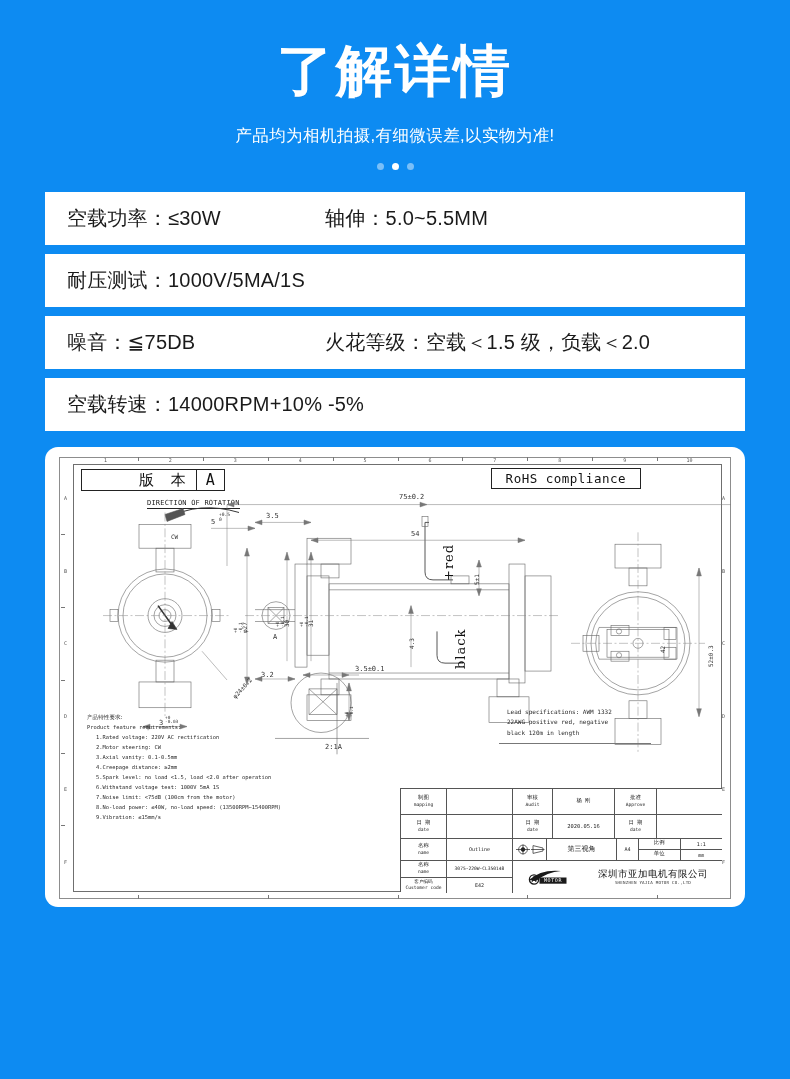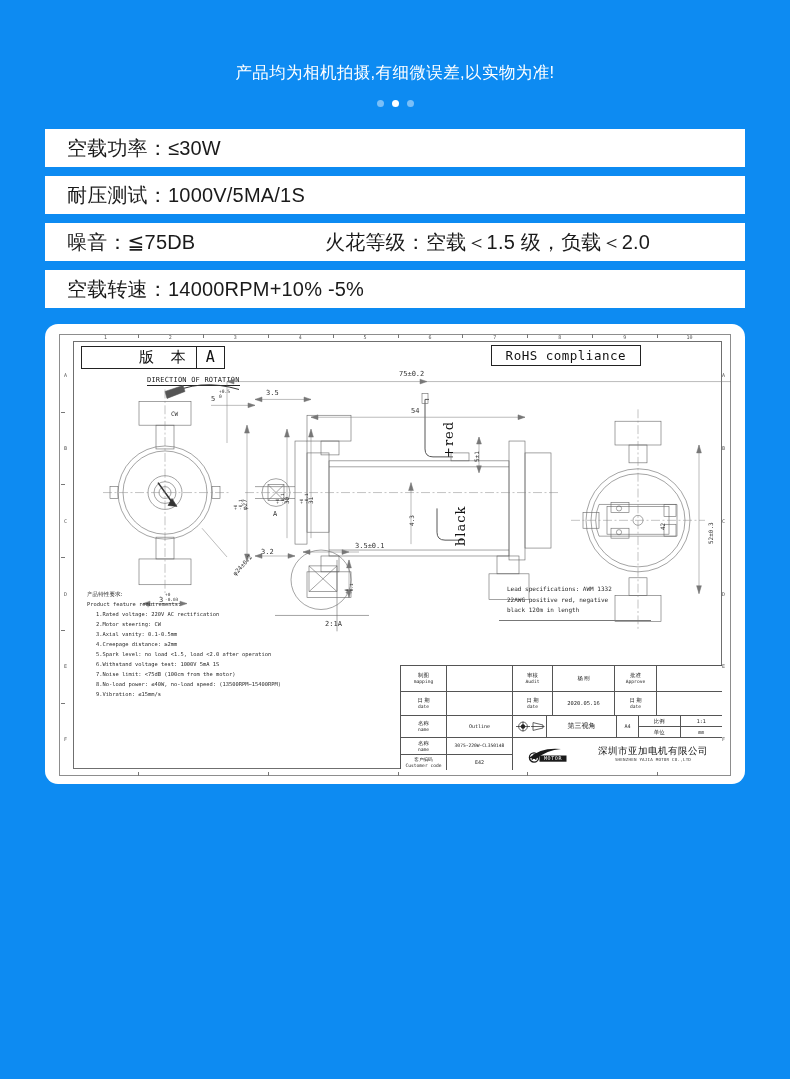--- a/index.html
+++ b/index.html
@@ -30,21 +30,21 @@
     font-weight: 400;
   }
   .dots { margin-top: 16px; display: flex; justify-content: center; gap: 8px; }
   .dot { width: 7px; height: 7px; border-radius: 50%; background: rgba(255,255,255,0.45); }
   .dot.active { background: #ffffff; }
 
   
   .specs { margin: 22px auto 0; width: 700px; display: flex; flex-direction: column; gap: 9px; }
   .spec-row {
     background: #ffffff;
-    height: 38px;
+    height: 53px;
     display: flex;
     align-items: center;
     padding-left: 22px;
     font-size: 20px;
     color: #1a1a1a;
     letter-spacing: 0.2px;
     white-space: nowrap;
   }
   .spec-cell-1 { width: 258px; flex: 0 0 258px; }
   .spec-cell-2 { flex: 1 1 auto; }
@@ -146,21 +146,21 @@
     width: 322px; height: 104px;
     border-left: 1px solid #555; border-top: 1px solid #555;
     font-family: "DejaVu Sans Mono", monospace;
     color: #222;
     background: #fff;
   }
   .tb-row { display: flex; width: 100%; border-bottom: 1px solid #555; }
   .tb-row:last-child { border-bottom: none; }
   .tb-c { border-right: 1px solid #555; display: flex; flex-direction: column; align-items: center; justify-content: center; font-size: 5px; line-height: 1.25; padding: 1px 0; text-align: center; }
   .tb-c:last-child { border-right: none; }
-  .tb-c .zh { font-family: Liberation Serif, serif; font-size: 5.4px; }
+  .tb-c .zh { font-family: Liberation Mono, monospace; font-size: 5.4px; }
   .tb-c .en { font-size: 4.6px; }
   .tb-c .val { font-size: 5.4px; }
   .r1 { height: 26px; }
   .r2 { height: 24px; }
   .r3 { height: 22px; }
   .r4 { height: 32px; }
 
   .logo-wrap { display: flex; align-items: center; gap: 5px; }
   .logo-mark { position: relative; width: 42px; height: 17px; }
   .logo-mark svg { position: absolute; left: 0; top: 0; }
@@ -168,32 +168,34 @@
   .co-en { font-family: "DejaVu Sans Mono", monospace; font-size: 4.2px; color: #333; letter-spacing: 0.2px; }
   .proj-sym { display: flex; align-items: center; justify-content: center; gap: 0px; }
 </style>
 </head>
 <body>
 
 <div class="page">
 
   <div class="hero">
     <div class="hero-title">
+      <span class="line2">了解详情</span>
     </div>
     <div class="hero-sub">产品均为相机拍摄,有细微误差,以实物为准!</div>
     <div class="dots">
       <span class="dot"></span>
       <span class="dot active"></span>
       <span class="dot"></span>
     </div>
   </div>
 
   <div class="specs">
     <div class="spec-row">
       <div class="spec-cell-1">空载功率：≤30W</div>
+      <div class="spec-cell-2">轴伸：5.0~5.5MM</div>
     </div>
     <div class="spec-row">
       <div class="spec-cell-2">耐压测试：1000V/5MA/1S</div>
     </div>
     <div class="spec-row">
       <div class="spec-cell-1">噪音：≦75DB</div>
       <div class="spec-cell-2">火花等级：空载＜1.5 级，负载＜2.0</div>
     </div>
     <div class="spec-row single">
       <div class="spec-cell-1">空载转速：14000RPM+10% -5%</div>

